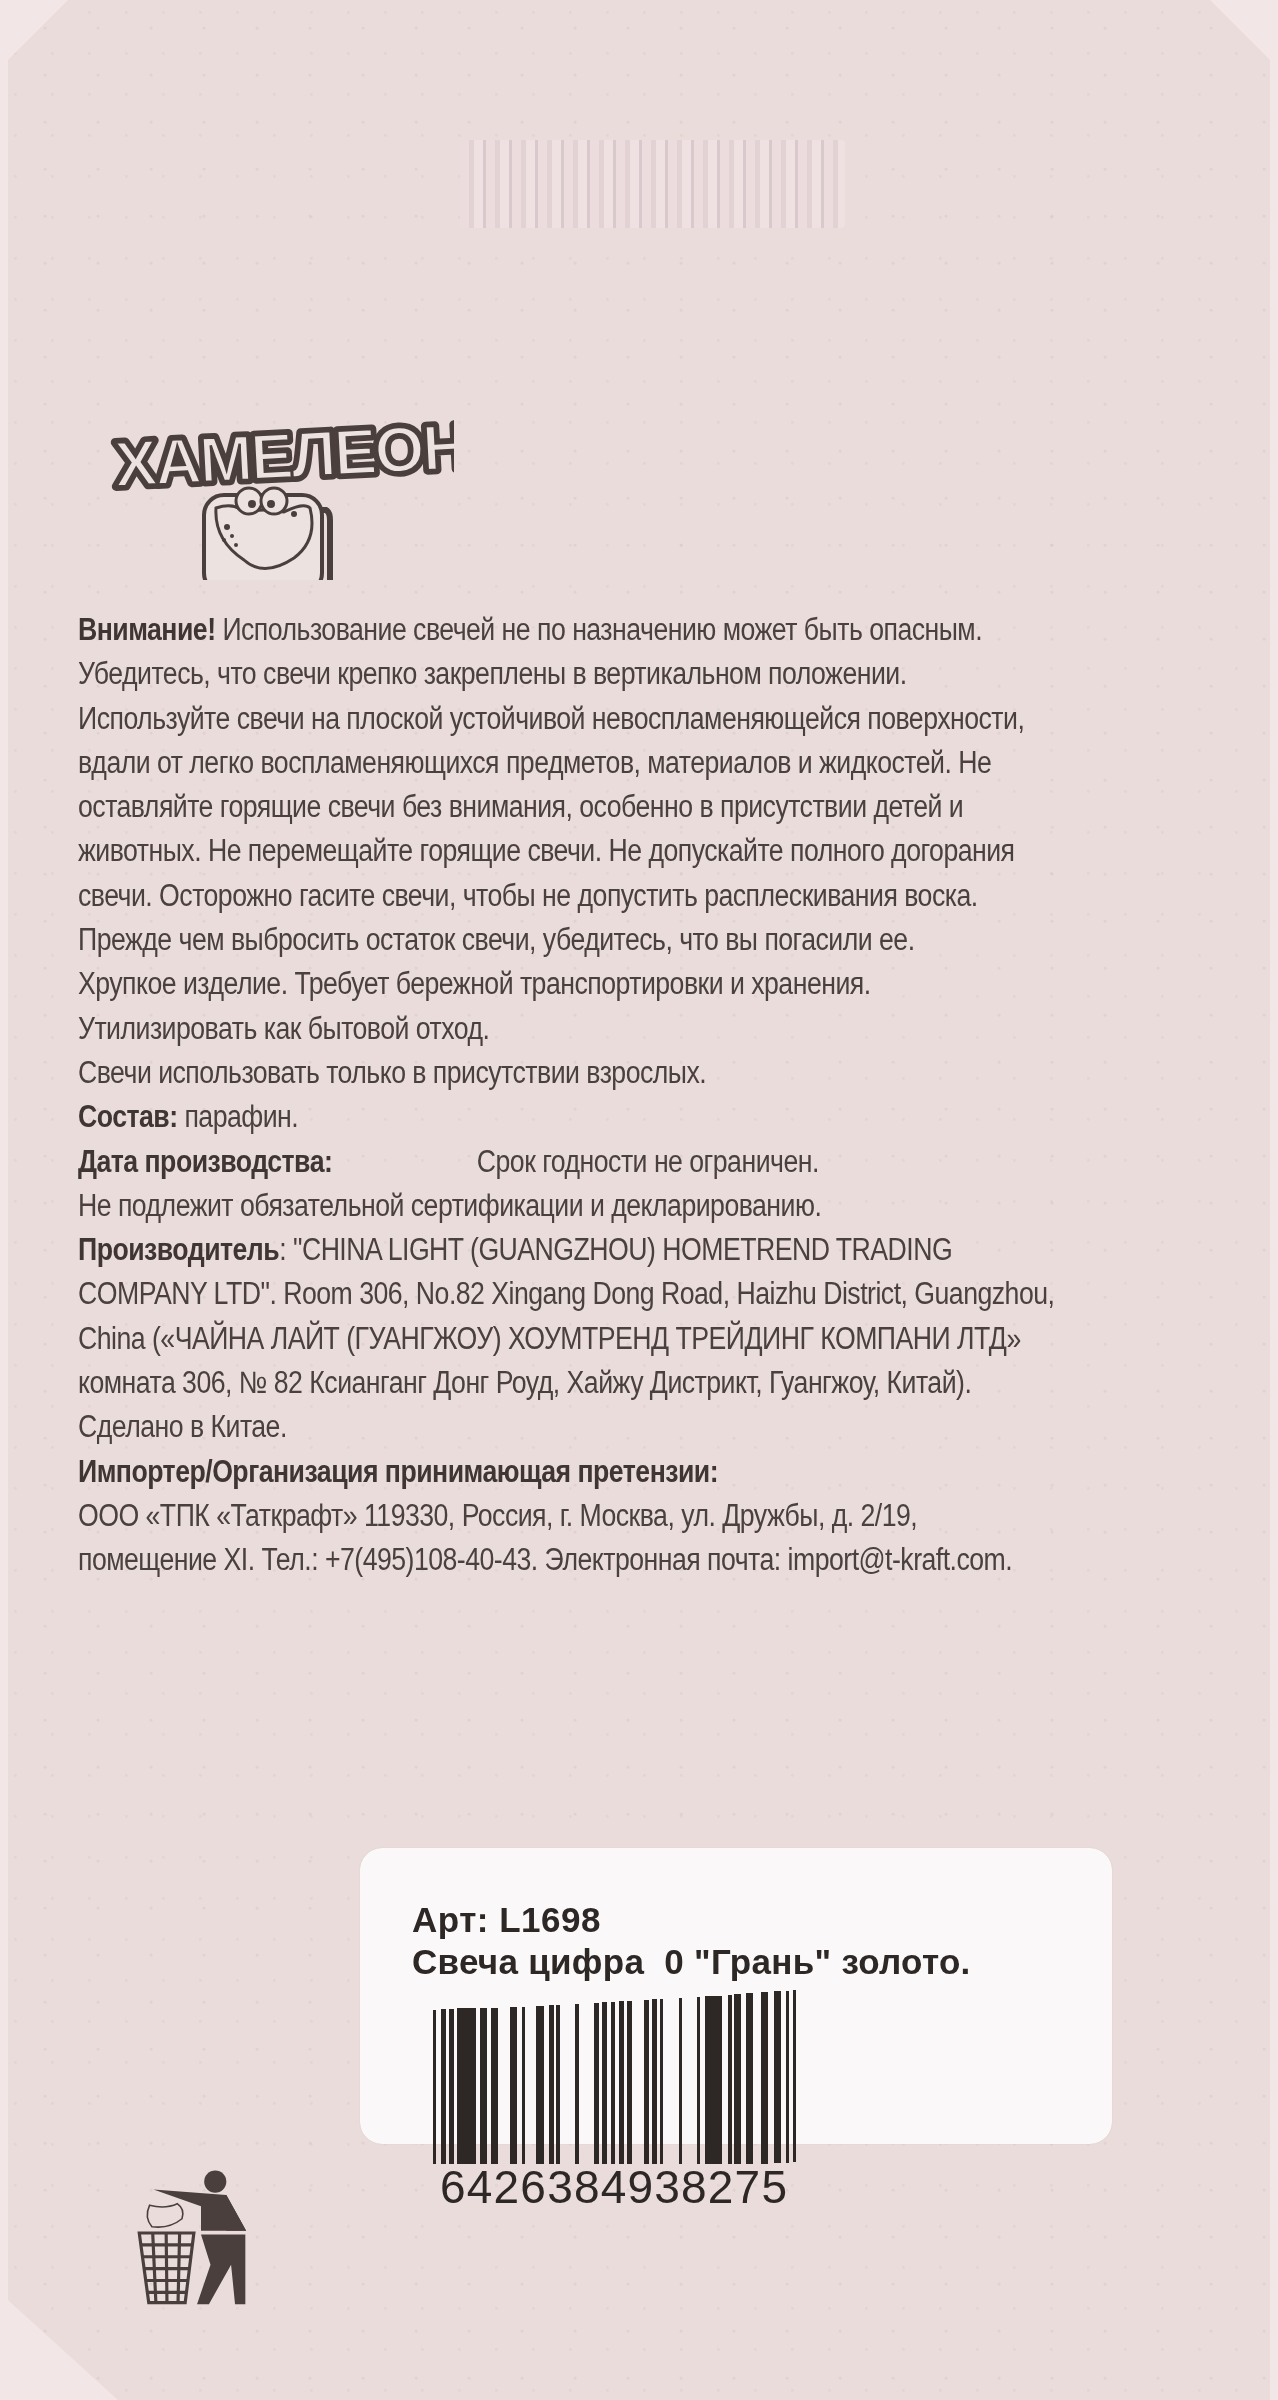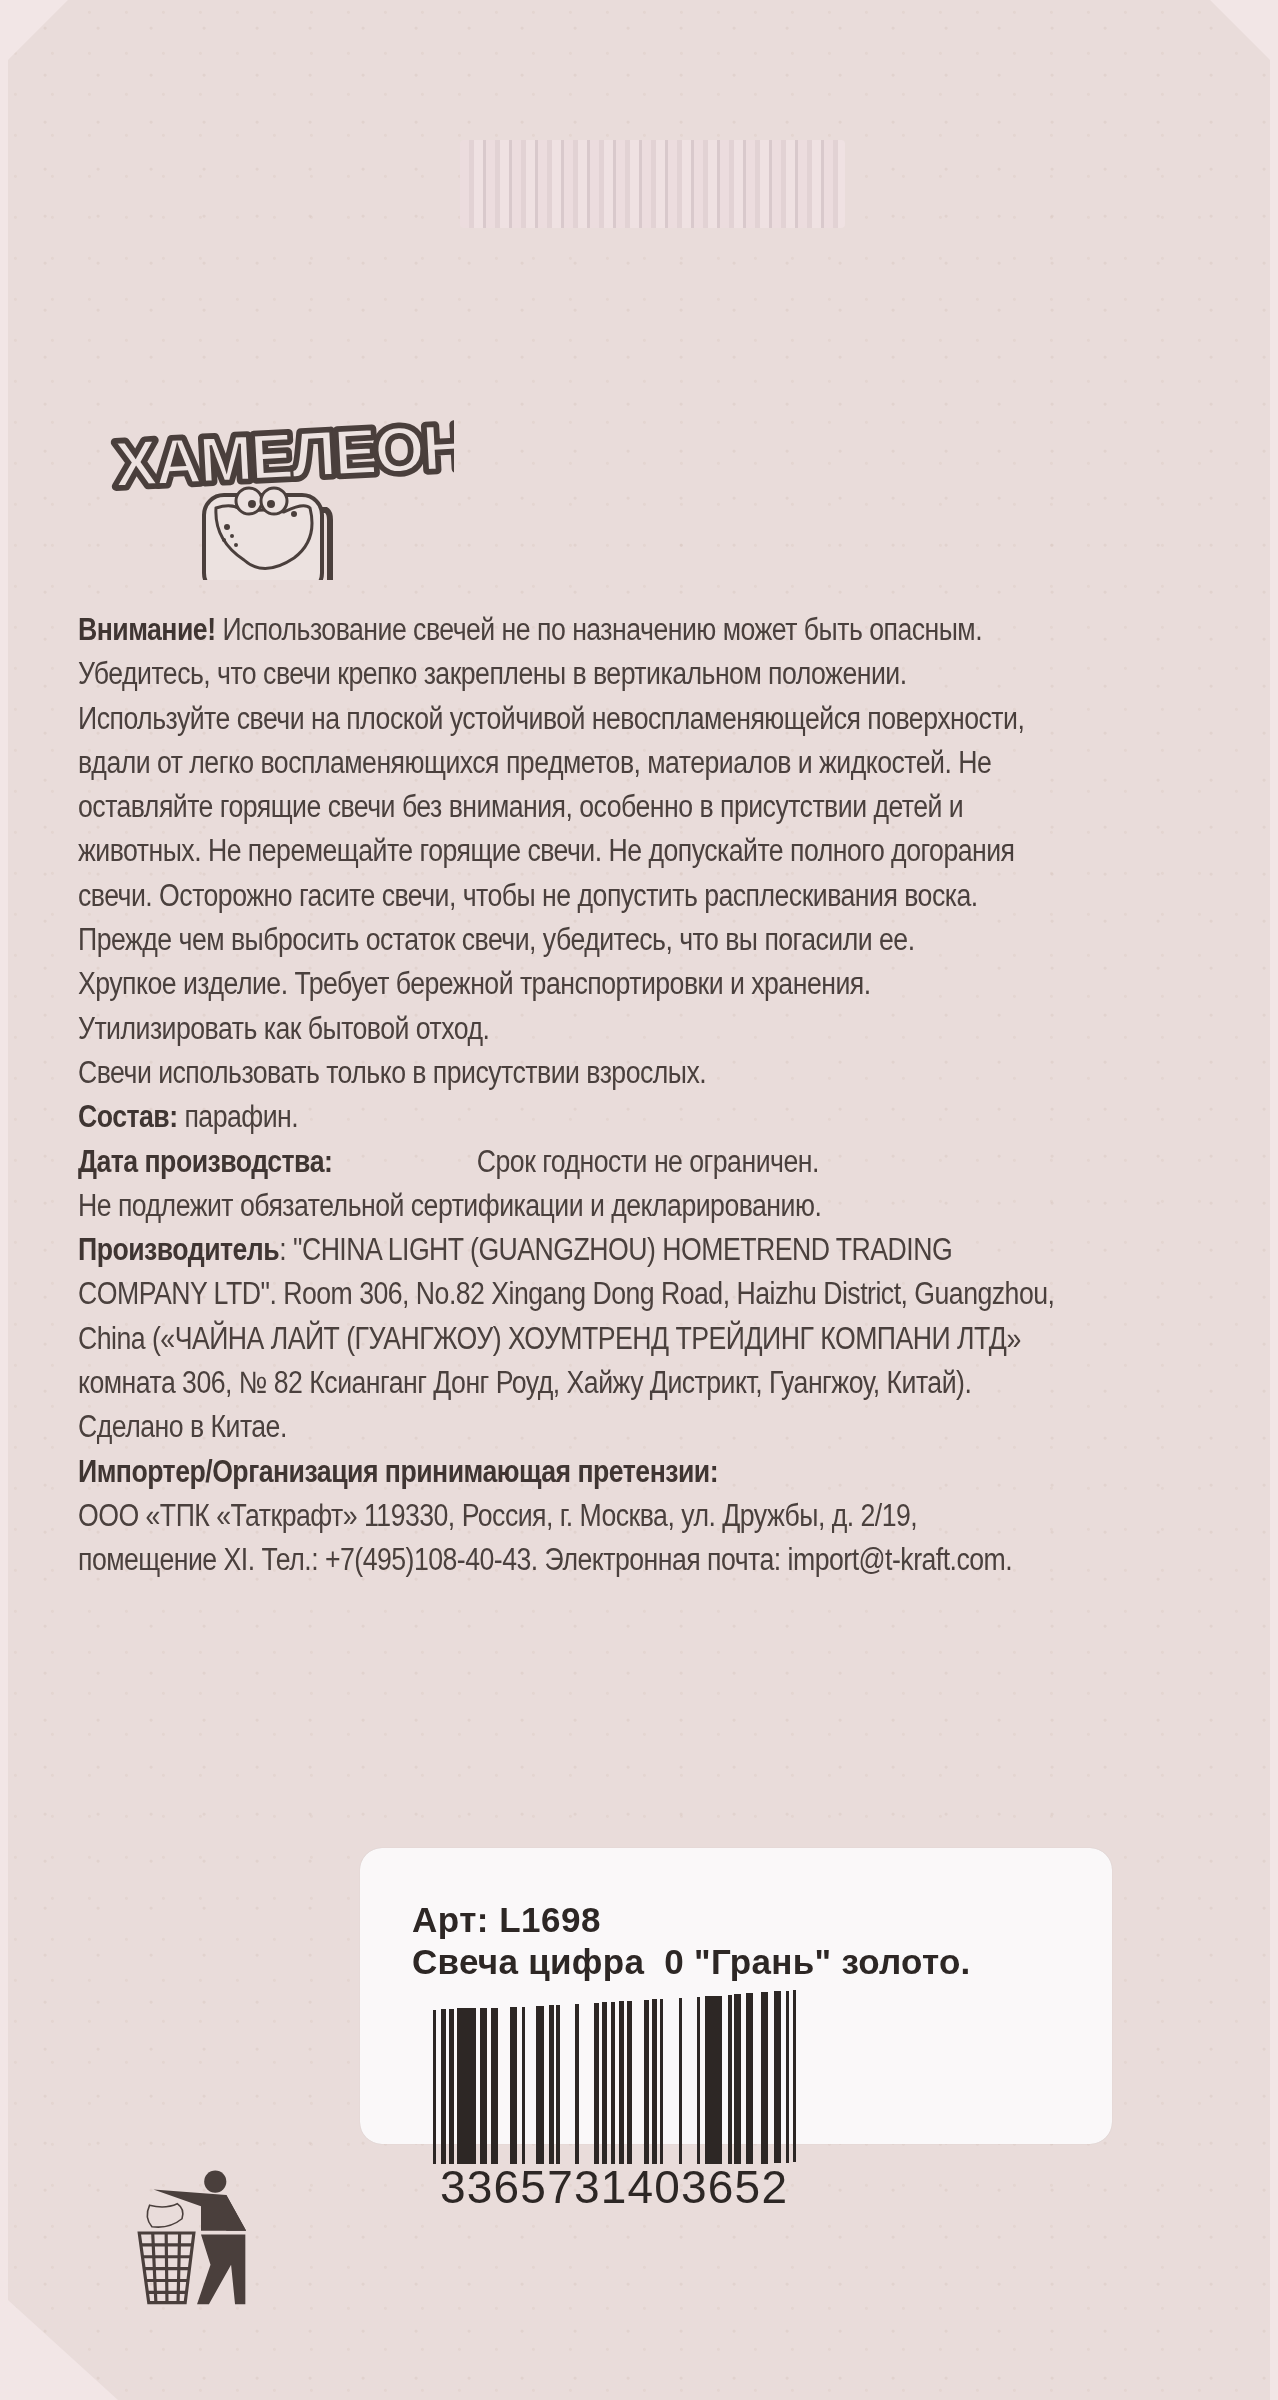--- a/index.html
+++ b/index.html
@@ -149,21 +149,21 @@
         <rect x="275" y="12" width="17" height="172"></rect>
         <rect x="298" y="11" width="4" height="172"></rect>
         <rect x="304" y="10" width="7" height="172"></rect>
         <rect x="316" y="9" width="7" height="172"></rect>
         <rect x="331" y="8" width="7" height="172"></rect>
         <rect x="344" y="7" width="7" height="172"></rect>
         <rect x="356" y="7" width="3" height="172"></rect>
         <rect x="363" y="6" width="3" height="172"></rect>
       </g>
     </svg>
-    <div class="barcode-digits">3365731403652</div>
+    <div class="barcode-digits">6426384938275</div>
   </div>
 
   <svg class="recycle" viewBox="0 0 240 200">
     <circle cx="138" cy="35" r="14" fill="#4a3f3c"></circle>
     <path d="M60 45 L152 52 L177 97 L152 97 L145 75 Z" fill="#4a3f3c"></path>
     <path d="M120 60 L152 52 L177 97 L120 97 Z" fill="#4a3f3c"></path>
     <path d="M120 102 L176 102 L176 190 L163 190 L158 140 L130 190 L115 190 L132 140 Z" fill="#4a3f3c"></path>
     <path d="M55 65 Q75 70 90 63 Q100 70 96 82 Q80 95 58 92 Q48 80 55 65 Z" fill="none" stroke="#4a3f3c" stroke-width="2"></path>
     <g fill="none" stroke="#4a3f3c" stroke-width="4">
       <path d="M42 100 L111 100 L100 188 L54 188 Z"></path>

